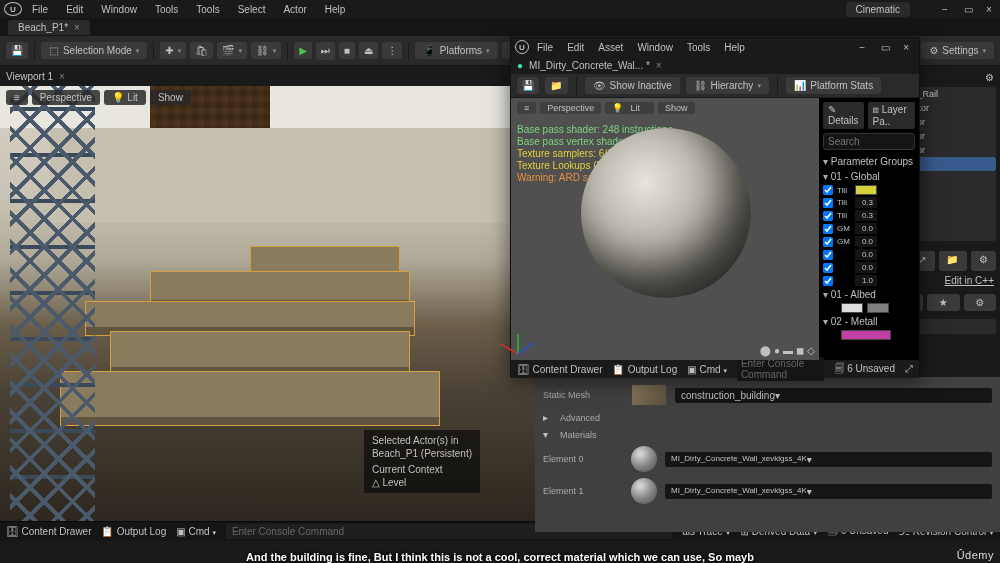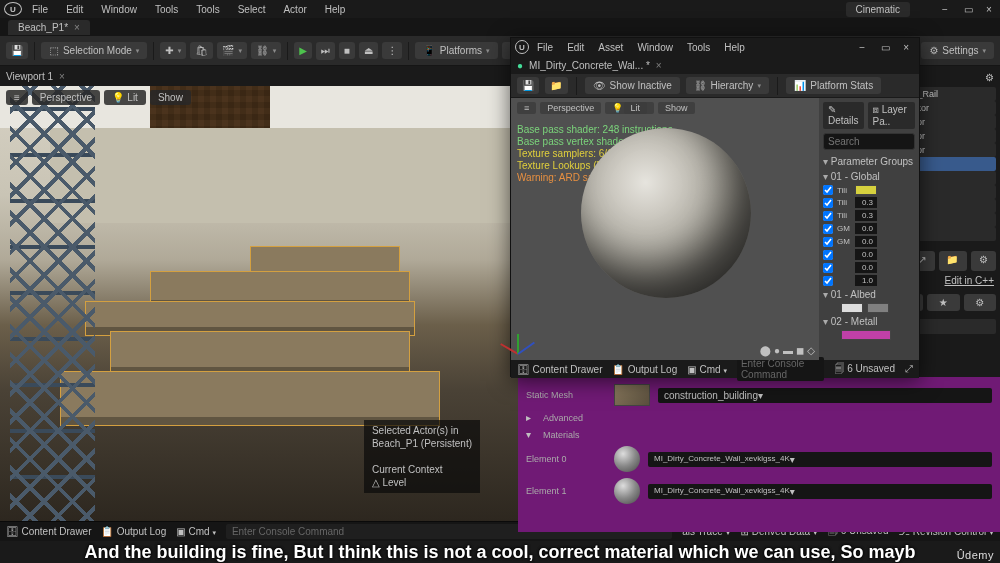--- a/index.html
+++ b/index.html
@@ -33,21 +33,21 @@
 .s3{top:160px;left:250px;width:150px;height:34px}
 .s4{top:245px;left:110px;width:300px;height:45px}
 .s5{top:285px;left:60px;width:380px;height:55px}
 .tower{position:absolute;top:0;left:10px;width:85px;height:435px;background:repeating-linear-gradient(135deg,transparent,transparent 16px,#4a5a6a 16px,#4a5a6a 20px),repeating-linear-gradient(45deg,transparent,transparent 16px,#4a5a6a 16px,#4a5a6a 20px),repeating-linear-gradient(0deg,transparent,transparent 42px,#3a4a5a 42px,#3a4a5a 46px)}
 .crane{position:absolute;top:0;right:200px;width:3px;height:110px;background:#3a4a5a}
 .crane::before{content:'';position:absolute;top:0;left:-50px;width:50px;height:3px;background:#3a4a5a}
 .selected-box{position:absolute;bottom:28px;right:370px;background:rgba(10,10,10,.7);padding:4px 8px;font-size:9px}
 .selected-box div{line-height:1.3}
 .subtitle{position:absolute;bottom:0;left:0;right:0;text-align:center;z-index:10;pointer-events:none}
 .subtitle .cn{font-size:14px;color:#fff;text-shadow:0 0 3px #000,0 0 3px #000}
-.subtitle .en{font-size:18px;color:#fff;font-weight:bold;text-shadow:0 0 3px #000,0 0 3px #000}
+.subtitle .en{font-size:11px;color:#fff;font-weight:bold;text-shadow:0 0 3px #000,0 0 3px #000}
 .right-pane{width:150px;background:#1a1a1a;display:flex;flex-direction:column;padding:4px;gap:2px}
 .rp-item{background:#2a2a2a;padding:2px 6px;border-radius:2px;font-size:9px;white-space:nowrap;overflow:hidden}
 .rp-item.sel{background:#385a8c}
 .rp-btn{background:#3a3a3a;padding:3px 8px;border-radius:3px;text-align:center;margin-top:4px}
 .rp-ic{display:flex;gap:4px;margin-top:4px}
 .rp-ic span{flex:1;background:#3a3a3a;text-align:center;padding:3px 0;border-radius:3px}
 .mat-win{position:absolute;top:37px;left:510px;width:410px;height:340px;background:#2a2a2a;border:1px solid #111;box-shadow:0 4px 20px rgba(0,0,0,.6);z-index:50}
 .mat-win .mw-menu{height:18px;background:#1a1a1a;display:flex;align-items:center;padding:0 4px;gap:2px}
 .mat-win .mw-menu span{padding:2px 6px}
 .mat-win .mw-title{height:18px;background:#1a1a1a;display:flex;align-items:center;padding:0 6px;gap:6px}
@@ -59,36 +59,36 @@
 .mw-stats{position:absolute;top:26px;left:6px;font-size:8px;line-height:1.2}
 .mw-stats div.g{color:#7bd47b}
 .mw-stats div.y{color:#e0cf3c}
 .mw-stats div.o{color:#e89040}
 .sphere{position:absolute;top:30px;left:70px;width:170px;height:170px;border-radius:50%;background:radial-gradient(circle at 38% 32%,#e6e4de 0%,#d0cdc5 18%,#bab7ae 35%,#9a978e 55%,#72706a 75%,#454440 92%);box-shadow:inset -20px -28px 38px rgba(0,0,0,.55)}
 .axis{position:absolute;bottom:6px;left:6px;width:28px;height:28px}
 .axis .ar{position:absolute;bottom:0;left:0;width:2px;transform-origin:bottom}
 .axis .ax{height:20px;background:#c03030;transform:rotate(-60deg)}
 .axis .ay{height:20px;background:#30a030;transform:rotate(0deg)}
 .axis .az{height:20px;background:#3050c0;transform:rotate(55deg)}
-.mw-details{width:100px;background:#404040;padding:4px;font-size:9px;overflow:hidden}
+.mw-details{width:100px;background:#000000;padding:4px;font-size:9px;overflow:hidden}
 .mw-details .tab-row{display:flex;gap:4px;margin-bottom:4px}
 .mw-details .dtab{padding:2px 5px;background:#2a2a2a;border-radius:2px}
 .mw-details .srch{width:100%;background:#151515;border:1px solid #333;border-radius:3px;padding:2px 4px;color:#aaa;margin-bottom:4px}
 .param-hdr{padding:2px 0;color:#aaa}
 .param-row{display:flex;align-items:center;gap:4px;padding:1px 0}
 .param-row .lbl{width:14px;font-size:8px}
 .param-row .val{background:#151515;padding:1px 4px;min-width:22px;font-size:8px;text-align:right}
 .param-row .sw{width:22px;height:10px;border:1px solid #444}
 .sw.yellow{background:#d6d13e}
 .sw.gray{background:#808080}
 .sw.white{background:#ddd}
 .sw.mag{background:#c040a8}
 .mw-status{height:18px;background:#1a1a1a;display:flex;align-items:center;padding:0 6px;gap:10px;font-size:9px}
 .mw-status .inp{flex:1;background:#151515;padding:1px 4px;border-radius:2px;color:#666}
-.lower{position:absolute;top:377px;left:518px;right:0;height:155px;background:#701a75;z-index:40;display:flex}
+.lower{position:absolute;top:377px;left:535px;right:0;height:155px;background:#404040;z-index:40;display:flex}
 .lower-l{flex:1;padding:4px}
 .det-row{display:flex;align-items:center;padding:3px 4px;gap:8px}
 .det-row .dlbl{width:80px;font-size:9px;color:#aaa}
 .det-thumb{width:36px;height:22px;background:linear-gradient(135deg,#8a7a5e,#5a4f3d);border:1px solid #444}
 .det-drop{flex:1;background:#151515;padding:2px 6px;border-radius:2px;font-size:9px;display:flex;justify-content:flex-start}
 .mat-sphere{width:26px;height:26px;border-radius:50%;background:radial-gradient(circle at 35% 30%,#ddd,#888,#444)}
 .create-btn{background:#3a3a3a;padding:2px 6px;border-radius:2px;font-size:9px;margin-top:2px}
 .statusbar{height:20px;background:#151515;display:flex;align-items:center;padding:0 6px;gap:10px;font-size:9px;border-top:1px solid #0a0a0a}
 .statusbar .inp{flex:1;background:#1f1f1f;padding:2px 6px;border-radius:2px;color:#666}
 .statusbar .right{display:flex;gap:10px;align-items:center}
@@ -178,21 +178,21 @@
       <div class="slab s3"></div>
         <div class="slab s2"></div>
         <div class="slab s1"></div>
         <div class="slab s4"></div>
         <div class="slab s5"></div>
       <div class="tower"></div>
     </div>
     <div class="selected-box">
       <div>Selected Actor(s) in</div>
         <div>Beach_P1 (Persistent)</div>
-      <div style="margin-top:13px">Current Context</div>
+      <div style="margin-top:3px">Current Context</div>
         <div>△ Level</div>
     </div>
   </div>
 
   <div class="right-pane">
     <div style="display:flex;justify-content:space-between;padding:2px">
         <span>pe</span>
         <span>⚙</span>
       </div>
     <div id="outliner-list">

